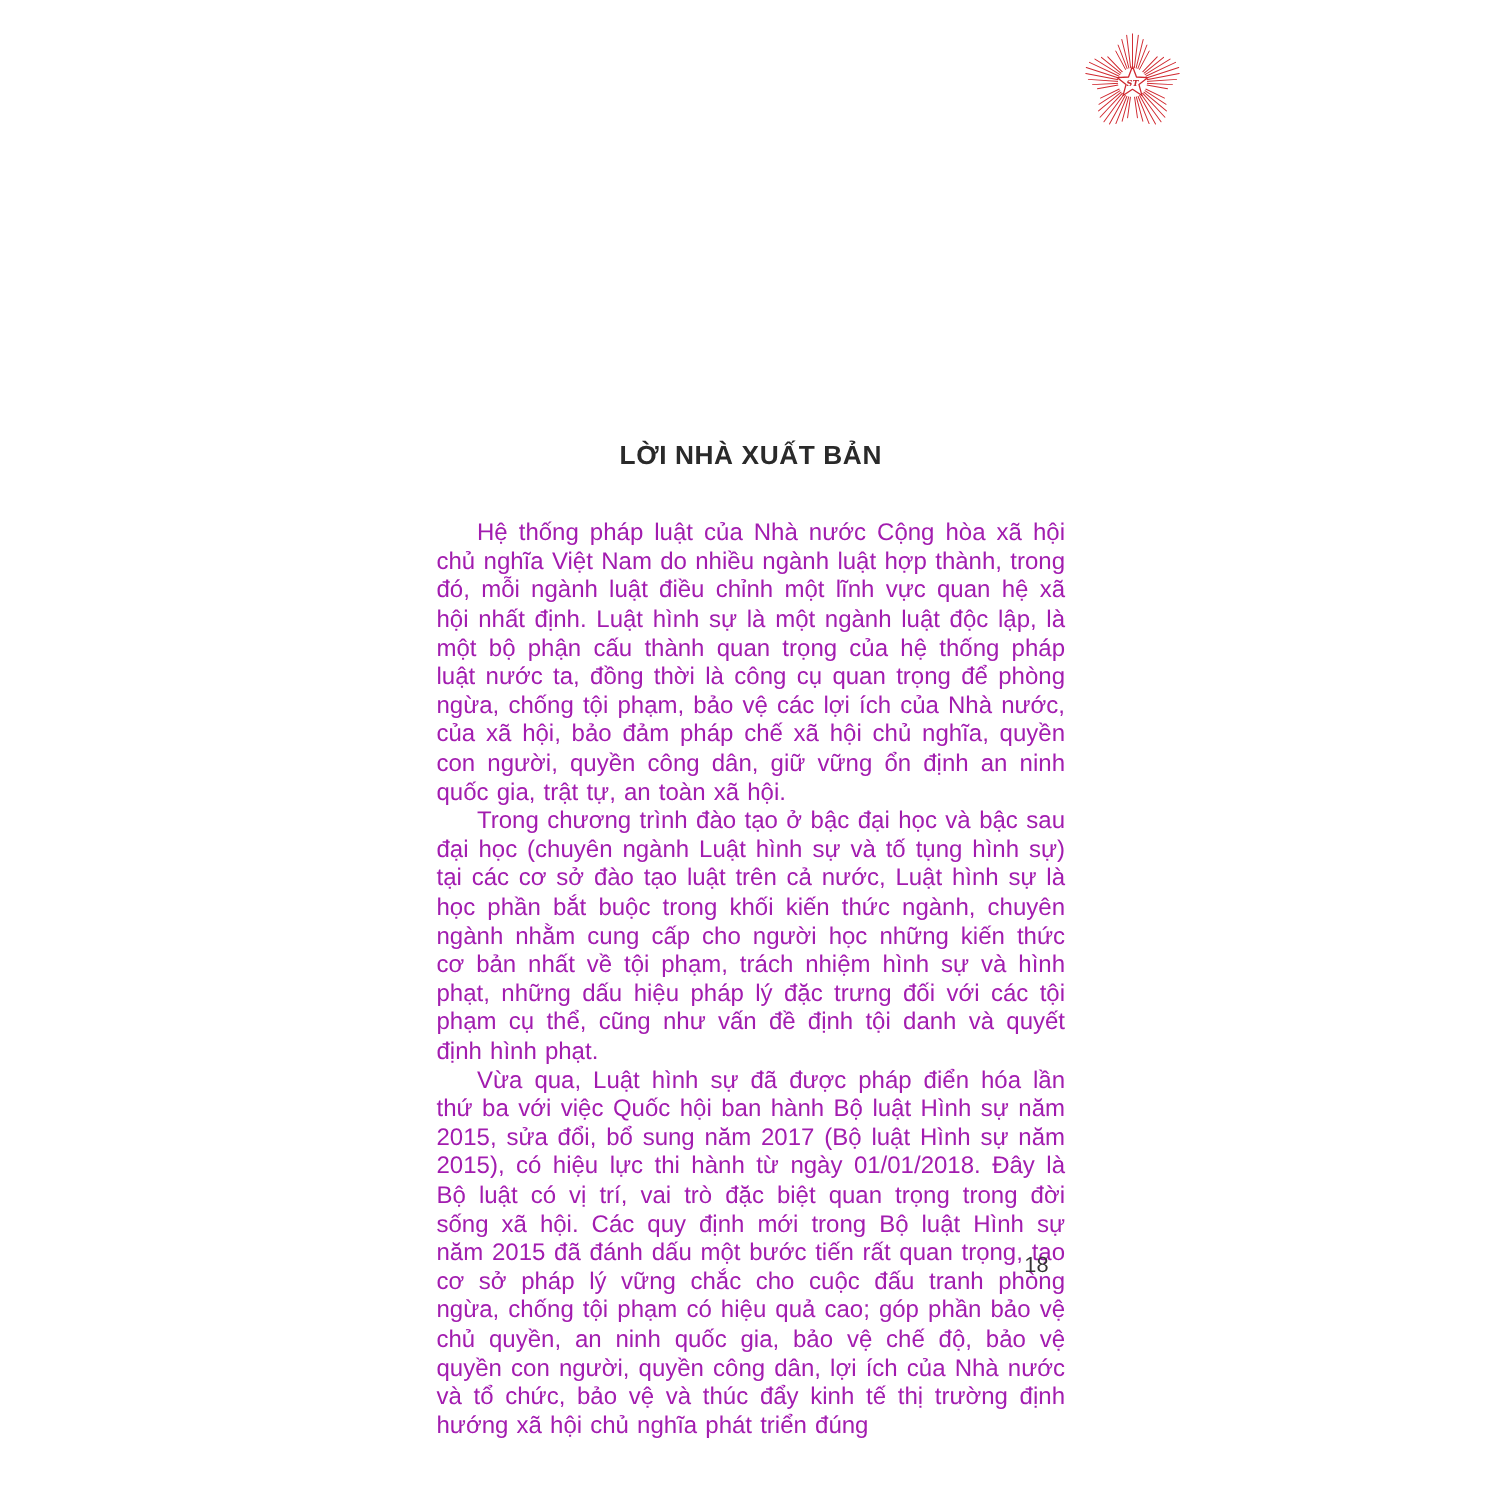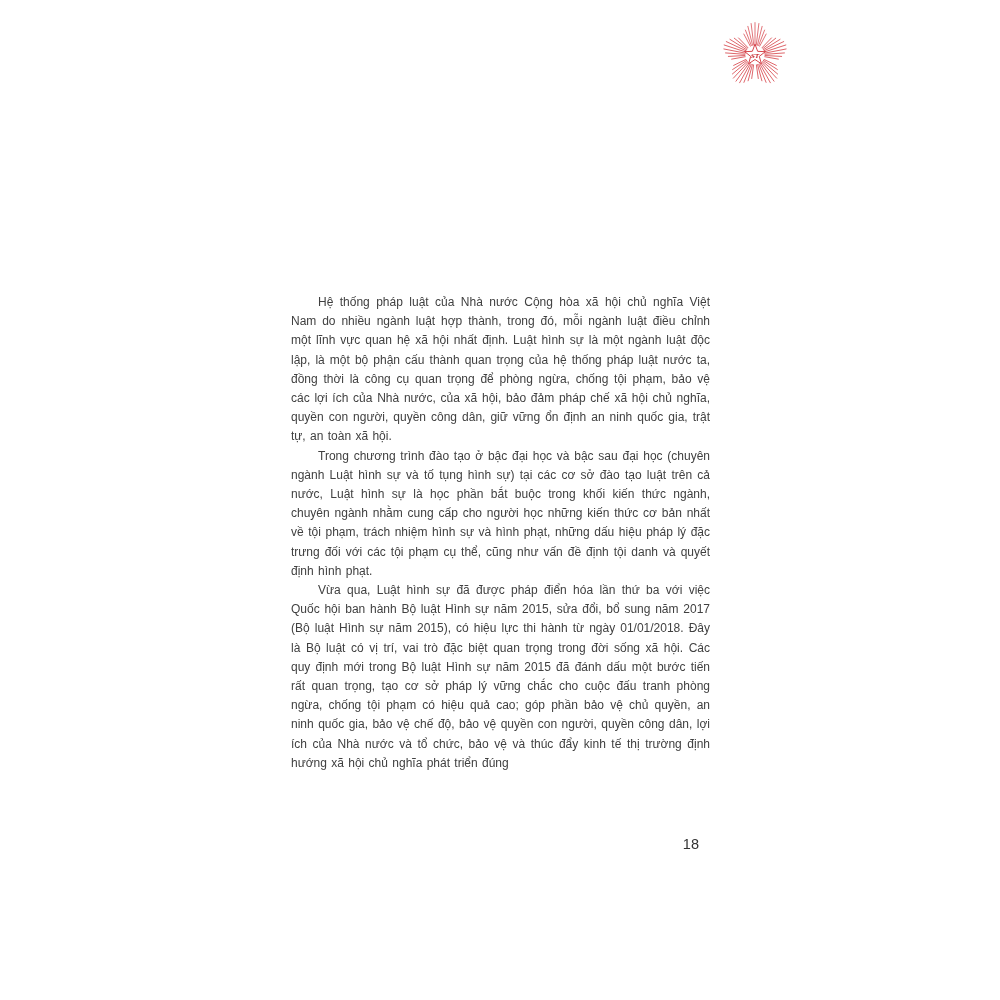--- a/index.html
+++ b/index.html
@@ -26,23 +26,23 @@
     font-size:17.5px;
     font-weight:700;
     color:#2a2a2a;
     text-align:center;
     letter-spacing:0.4px;
     line-height:20px;
     margin-bottom:33px;
   }
   .bodytext p {
     margin:0;
-    font-size:12px;
+    font-size:16px;
     line-height:19.2px;
-    color:#404040;
+    color:#a21caf;
     text-align:justify;
     text-indent:27px;
     word-spacing:1px;
   }
   .page-number {
     position:absolute;
     top:836px; left:291px;
     width:419px;
     text-align:right;
     padding-right:11px;
@@ -75,20 +75,21 @@
       <use href="#fan" transform="rotate(144 50 50)"></use>
       <use href="#fan" transform="rotate(216 50 50)"></use>
       <use href="#fan" transform="rotate(288 50 50)"></use>
       <circle cx="50" cy="50" r="13.5" fill="#ffffff"></circle>
       <polygon points="50,35 53.7,44.9 64.3,45.4 56,51.9 58.8,62.1 50,56.3 41.2,62.1 44,51.9 35.7,45.4 46.3,44.9" fill="#ffffff" stroke="#d0272e" stroke-width="1.2" stroke-linejoin="round"></polygon>
       <text x="50" y="53.5" text-anchor="middle" font-family="DejaVu Serif, serif" font-style="italic" font-weight="bold" font-size="7.5" fill="#c5262c">ST</text>
     </svg>
   </div>
 
   <div class="content">
+    <div class="title">LỜI NHÀ XUẤT BẢN</div>
     <div class="bodytext">
       <p>Hệ thống pháp luật của Nhà nước Cộng hòa xã hội chủ nghĩa Việt Nam do nhiều ngành luật hợp thành, trong đó, mỗi ngành luật điều chỉnh một lĩnh vực quan hệ xã hội nhất định. Luật hình sự là một ngành luật độc lập, là một bộ phận cấu thành quan trọng của hệ thống pháp luật nước ta, đồng thời là công cụ quan trọng để phòng ngừa, chống tội phạm, bảo vệ các lợi ích của Nhà nước, của xã hội, bảo đảm pháp chế xã hội chủ nghĩa, quyền con người, quyền công dân, giữ vững ổn định an ninh quốc gia, trật tự, an toàn xã hội.</p>
       <p>Trong chương trình đào tạo ở bậc đại học và bậc sau đại học (chuyên ngành Luật hình sự và tố tụng hình sự) tại các cơ sở đào tạo luật trên cả nước, Luật hình sự là học phần bắt buộc trong khối kiến thức ngành, chuyên ngành nhằm cung cấp cho người học những kiến thức cơ bản nhất về tội phạm, trách nhiệm hình sự và hình phạt, những dấu hiệu pháp lý đặc trưng đối với các tội phạm cụ thể, cũng như vấn đề định tội danh và quyết định hình phạt.</p>
       <p>Vừa qua, Luật hình sự đã được pháp điển hóa lần thứ ba với việc Quốc hội ban hành Bộ luật Hình sự năm 2015, sửa đổi, bổ sung năm 2017 (Bộ luật Hình sự năm 2015), có hiệu lực thi hành từ ngày 01/01/2018. Đây là Bộ luật có vị trí, vai trò đặc biệt quan trọng trong đời sống xã hội. Các quy định mới trong Bộ luật Hình sự năm 2015 đã đánh dấu một bước tiến rất quan trọng, tạo cơ sở pháp lý vững chắc cho cuộc đấu tranh phòng ngừa, chống tội phạm có hiệu quả cao; góp phần bảo vệ chủ quyền, an ninh quốc gia, bảo vệ chế độ, bảo vệ quyền con người, quyền công dân, lợi ích của Nhà nước và tổ chức, bảo vệ và thúc đẩy kinh tế thị trường định hướng xã hội chủ nghĩa phát triển đúng</p>
     </div>
   </div>
 
   <div class="page-number">18</div>
 
 </div>

